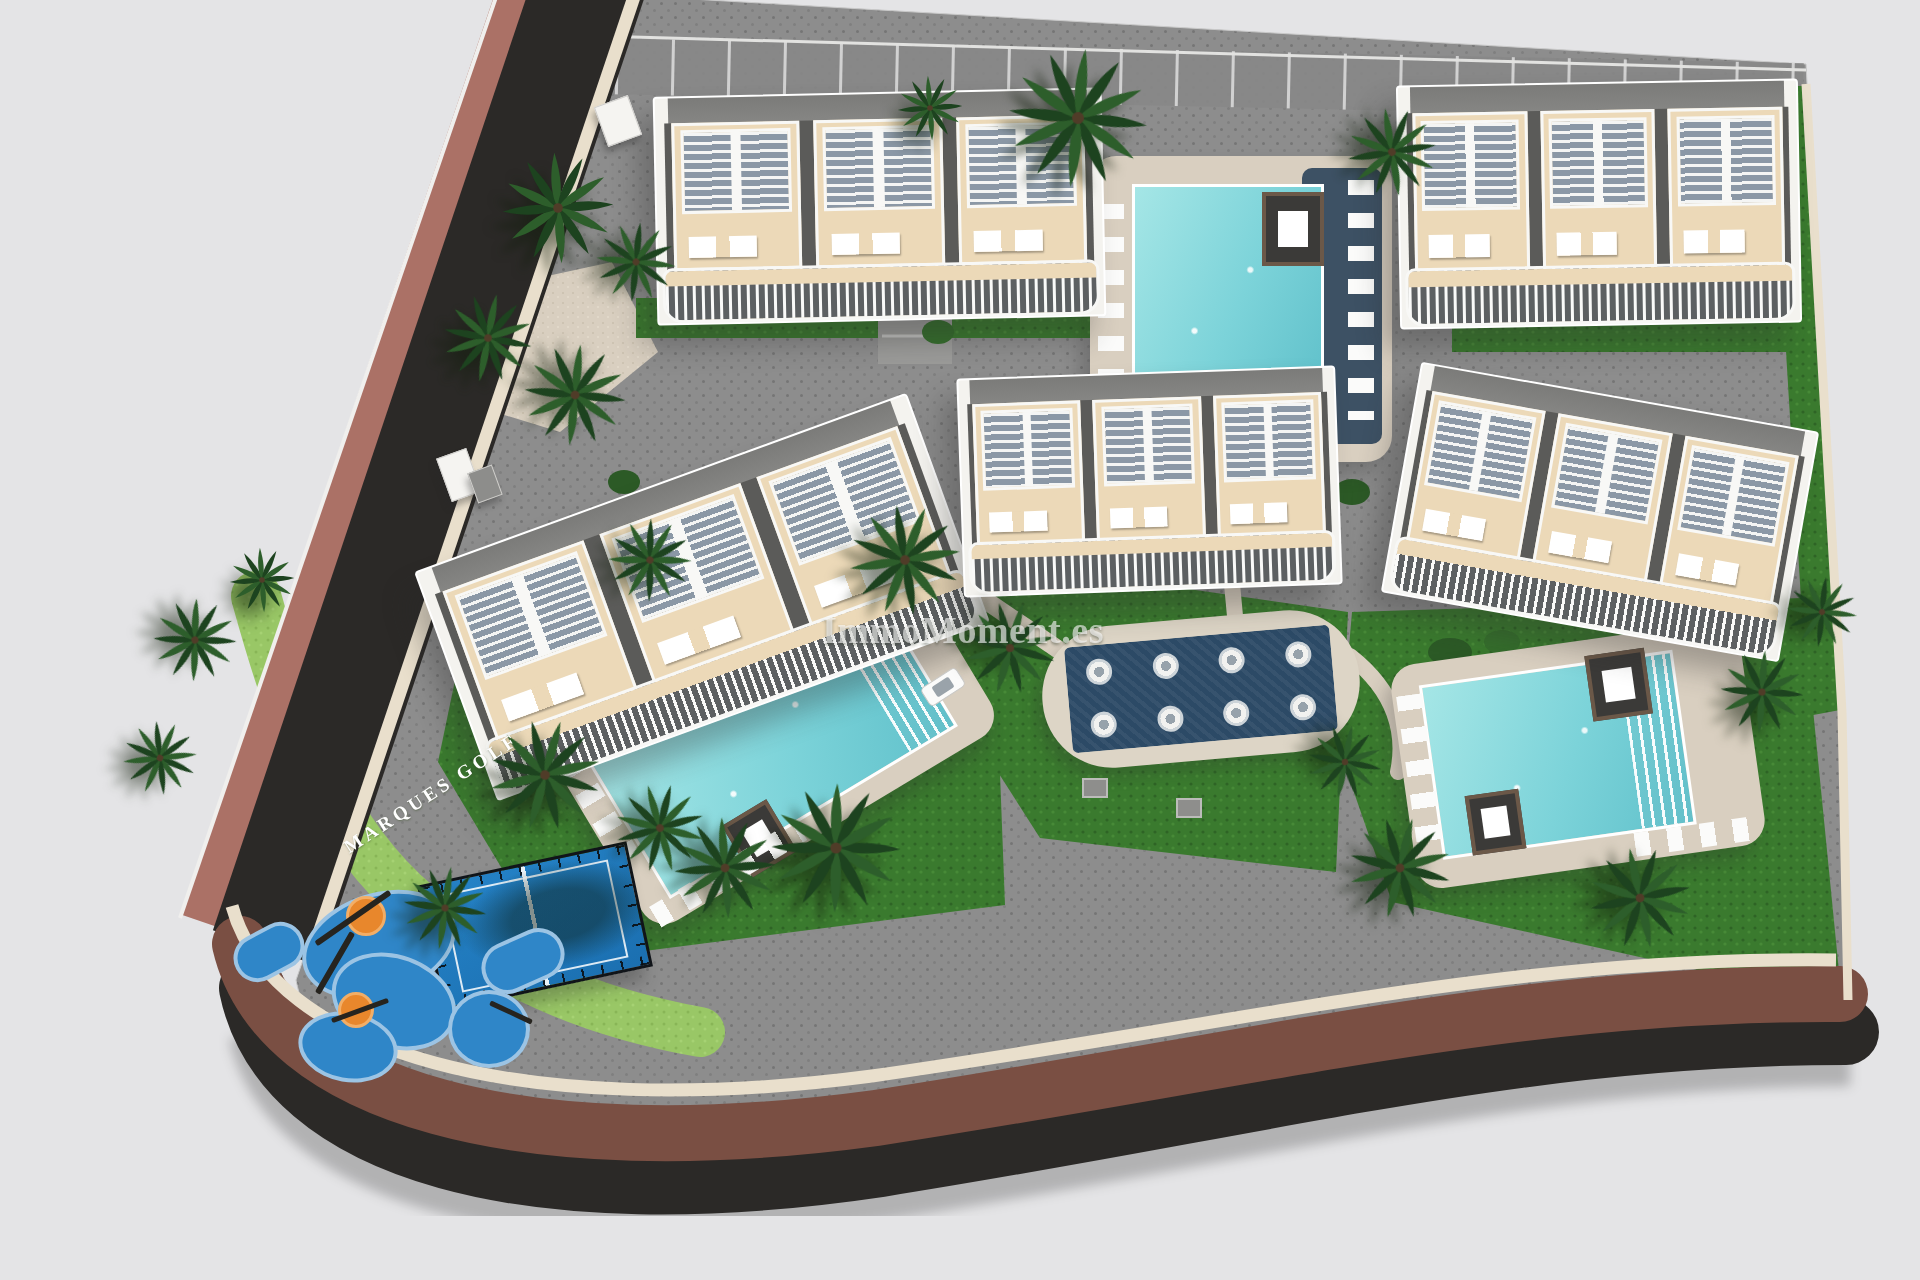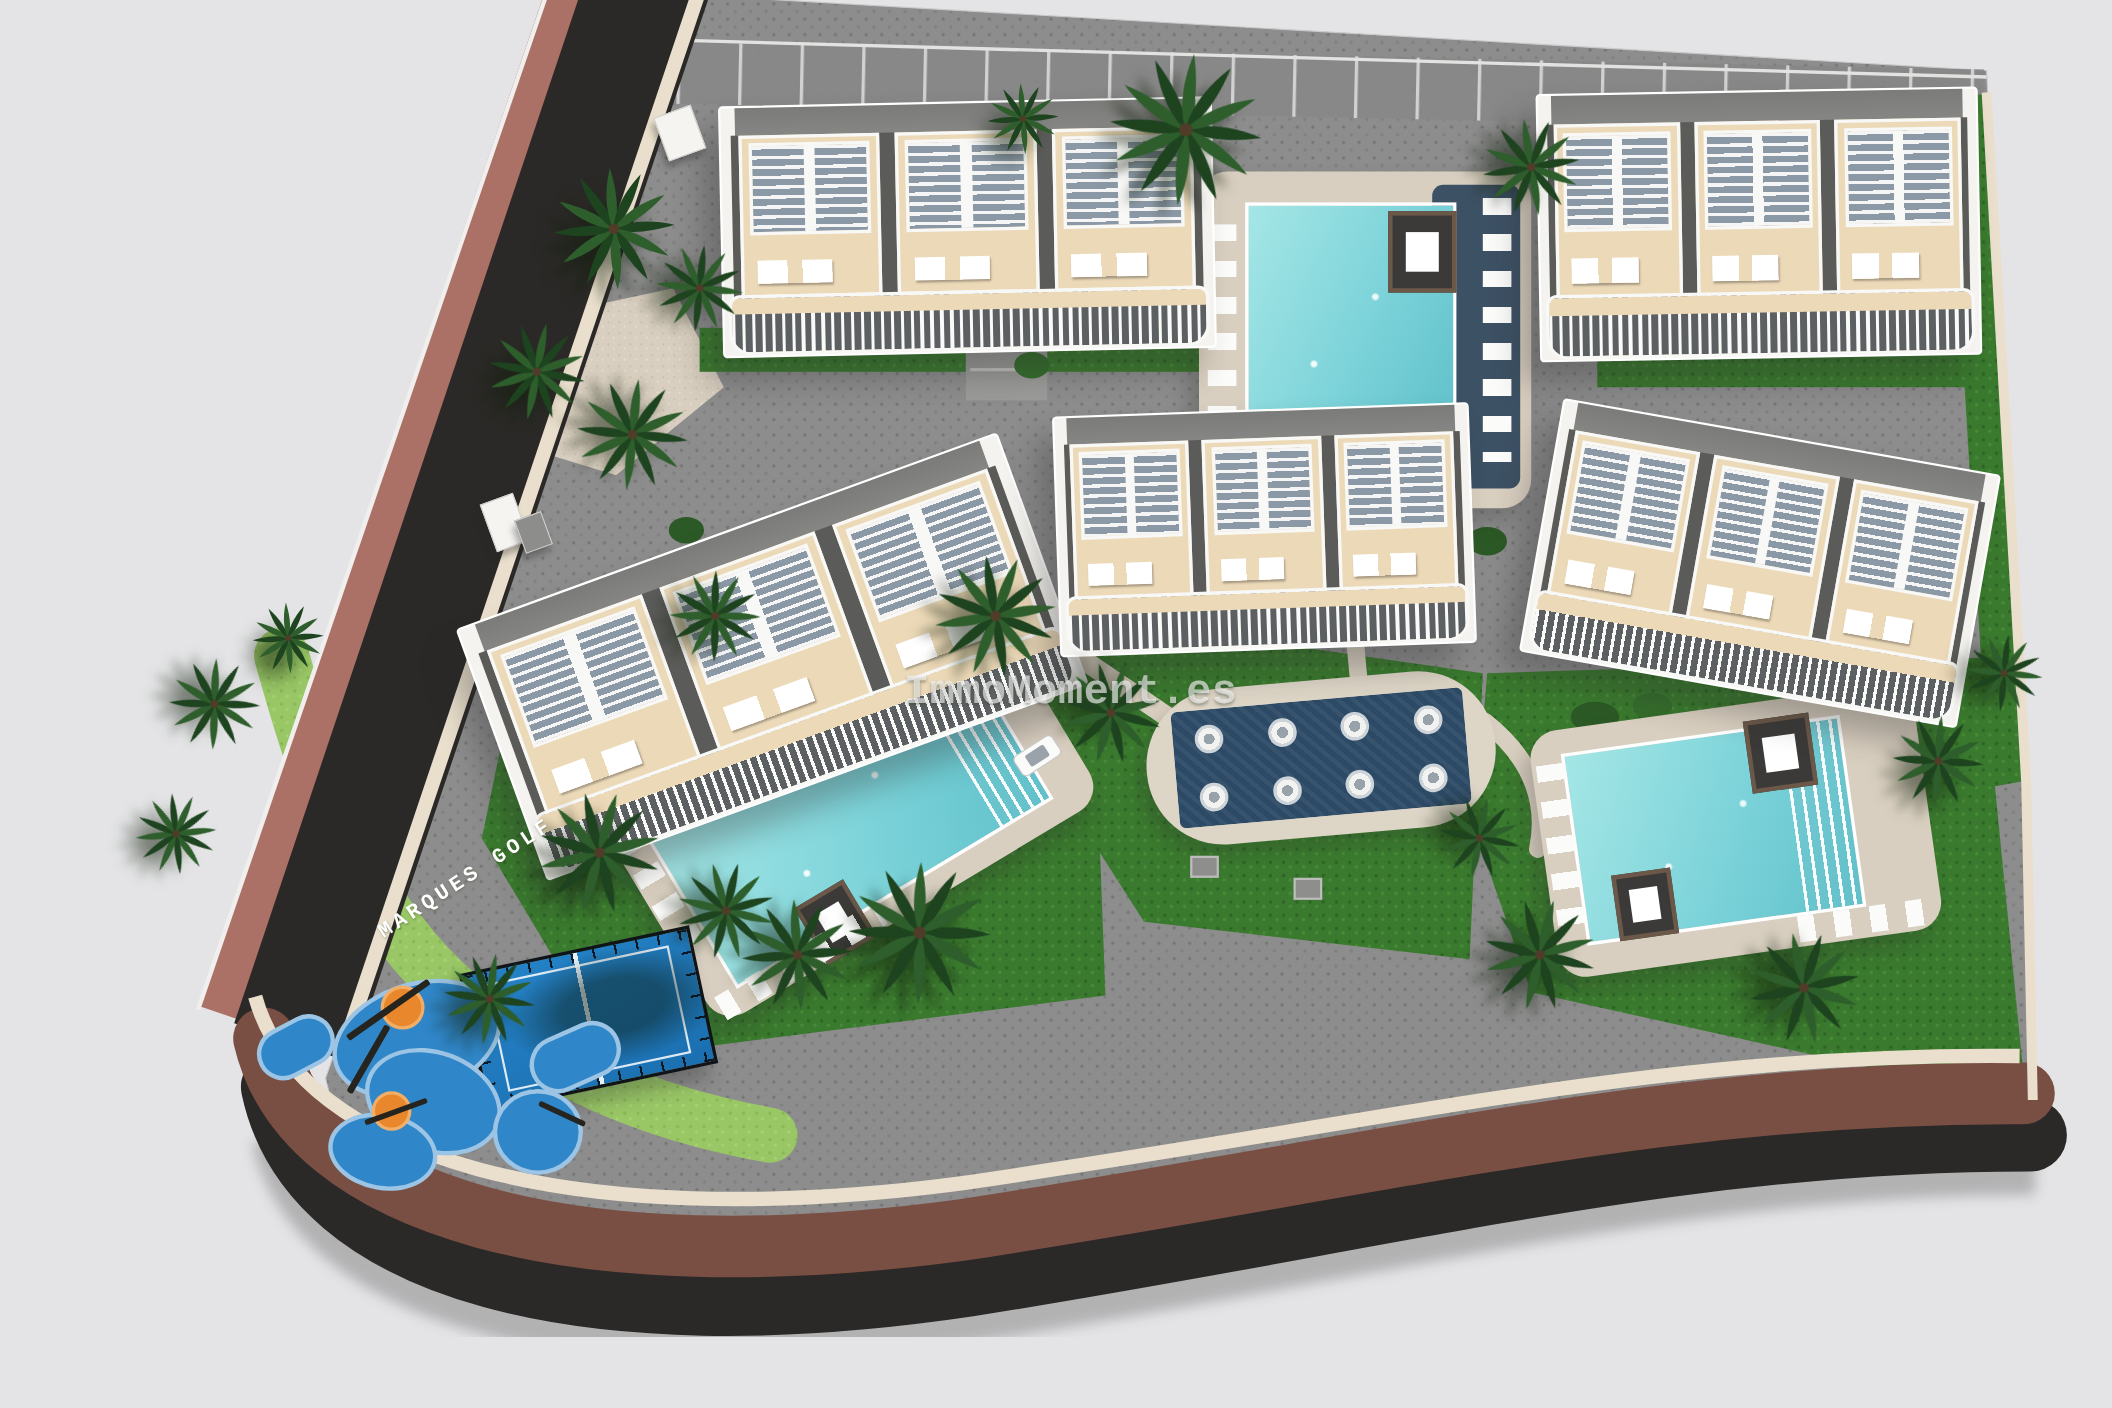--- a/index.html
+++ b/index.html
@@ -1,17 +1,17 @@
 <!DOCTYPE html>
 <html style="--bg: #e4e4e6; --paving: #8d8d8d; --asphalt: #2b2927; --sidewalk: #ab7166; --road_brown: #7a4f43; --curb: #e9dfcc; --lawn: #3a7a2e; --lawn_light: #99c766; --hedge: #2c5a26; --pool_water: #7cd3d9; --pool_deck: #d9cfc0; --navy: #2c4a66; --bld_white: #f4f3ef; --terrace: #ecd9b8; --roof_gray: #8f8f8d; --padel_blue: #2583c8; --play_blue: #2f86c8; --play_blue_light: #9cc4e4; --orange: #e8872c; --palm_green: #1d431f; --palm_green_2: #2d5e2b;"><head>
 <meta charset="utf-8">
 <style>
   html,body{margin:0;padding:0;background:#e4e4e6;}
   .stage{position:relative;width:1920px;height:1280px;overflow:hidden;background:var(--bg,#e4e4e6);
-         font-family:Liberation Mono, monospace;}
+         font-family:Liberation Serif, serif;}
   .stage svg.ground{position:absolute;left:0;top:0;z-index:0;}
 
   
   .bld{position:absolute;background:var(--bld_white,#f4f3ef);border:2px solid #fff;z-index:2;
        box-shadow:-16px 20px 28px rgba(40,40,40,.32);border-radius:4px;}
   .bld .roof{position:absolute;left:3%;right:3%;top:0;height:26%;
        background:linear-gradient(180deg,#7b7b79,#949492);}
   .bld .units{position:absolute;left:2%;right:2%;top:11%;bottom:23%;display:flex;gap:3.5%;
        background:#5b5b59;padding:0 1.5%;}
   .bld .unit{flex:1;background:var(--terrace,#ecd9b8);border:3px solid #f8f8f6;position:relative;}

